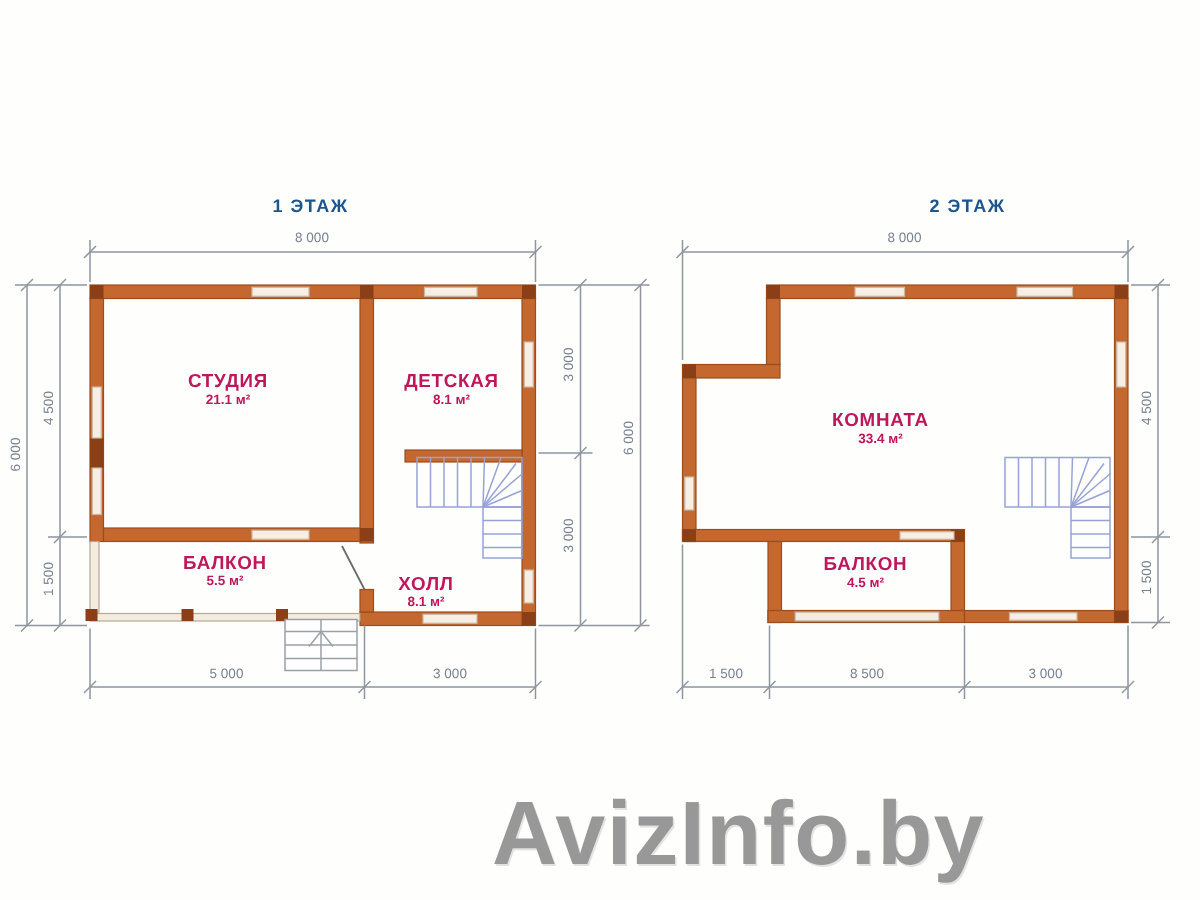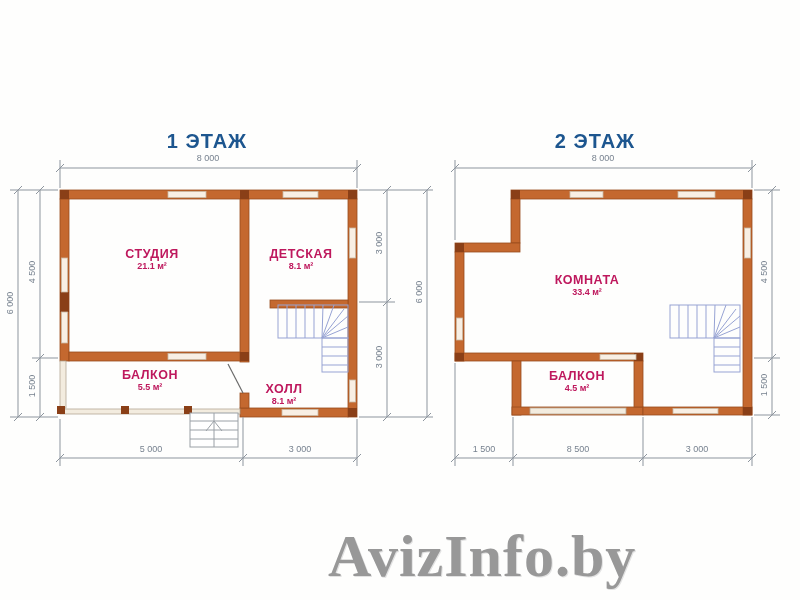--- a/index.html
+++ b/index.html
@@ -10,29 +10,29 @@
   svg{position:absolute;left:0;top:0;}
   .wall{fill:#c4682f;stroke:#9a4d1d;stroke-width:0.8;}
   .dark{fill:#8a3f17;stroke:none;}
   .win{fill:#f8efe4;stroke:#c9b8a4;stroke-width:0.8;}
   .rail{fill:#f3ecdf;stroke:#b5a895;stroke-width:0.8;}
   .dim{stroke:#8d959e;stroke-width:1;fill:none;}
   .stair{stroke:#97a3d4;stroke-width:1;fill:none;}
   .porch{stroke:#9aa0a6;stroke-width:1;fill:#ffffff;}
   .door{stroke:#6b6b6b;stroke-width:1.2;}
   .lbl{position:absolute;color:#be185d;text-align:center;font-weight:bold;}
-  .title{font-size:20px;letter-spacing:1px;color:#1d568f;}
+  .title{font-size:12px;letter-spacing:1px;color:#1d568f;}
   .room-name{font-size:12.5px;letter-spacing:0.5px;line-height:13px;}
   .room-area{font-size:9px;line-height:11px;}
   .dimtxt{position:absolute;color:#77828f;font-size:9px;width:60px;height:12px;
     text-align:center;font-weight:normal;}
   .vdim{transform:rotate(-90deg);}
   .watermark{
     position:absolute;left:328px;top:524px;width:470px;
-    font-family:Liberation Serif, serif;font-weight:bold;font-size:60px;line-height:64px;
+    font-family:Liberation Sans, sans-serif;font-weight:bold;font-size:60px;line-height:64px;
     color:#989898;letter-spacing:1px;text-shadow:1px 1px 0 #e2e2e2;
   }
 </style>
 </head>
 <body>
 
 <div class="canvas">
 
 <svg width="800" height="600" viewBox="0 0 800 600">
 
@@ -206,21 +206,21 @@
     <line class="dim" x1="643" y1="417" x2="643" y2="466"></line>
     <line class="dim" x1="752" y1="417" x2="752" y2="466"></line>
     <line class="dim" x1="451" y1="462" x2="459" y2="454"></line>
     <line class="dim" x1="509" y1="462" x2="517" y2="454"></line>
     <line class="dim" x1="639" y1="462" x2="647" y2="454"></line>
     <line class="dim" x1="748" y1="462" x2="756" y2="454"></line>
   </g>
 </svg>
 
   <div class="lbl title" style="left:147px;top:130px;width:120px;">1 ЭТАЖ</div>
-  <div class="lbl title" style="left:535px;top:130px;width:120px;">2 ЭТАЖ</div>
+  <div class="lbl title" style="left:585px;top:130px;width:120px;">2 ЭТАЖ</div>
 
   <div class="lbl" style="left:102px;top:248px;width:100px;">
     <div class="room-name">СТУДИЯ</div>
     <div class="room-area">21.1 м²</div>
   </div>
   <div class="lbl" style="left:251px;top:248px;width:100px;">
     <div class="room-name">ДЕТСКАЯ</div>
     <div class="room-area">8.1 м²</div>
   </div>
   <div class="lbl" style="left:100px;top:369px;width:100px;">

